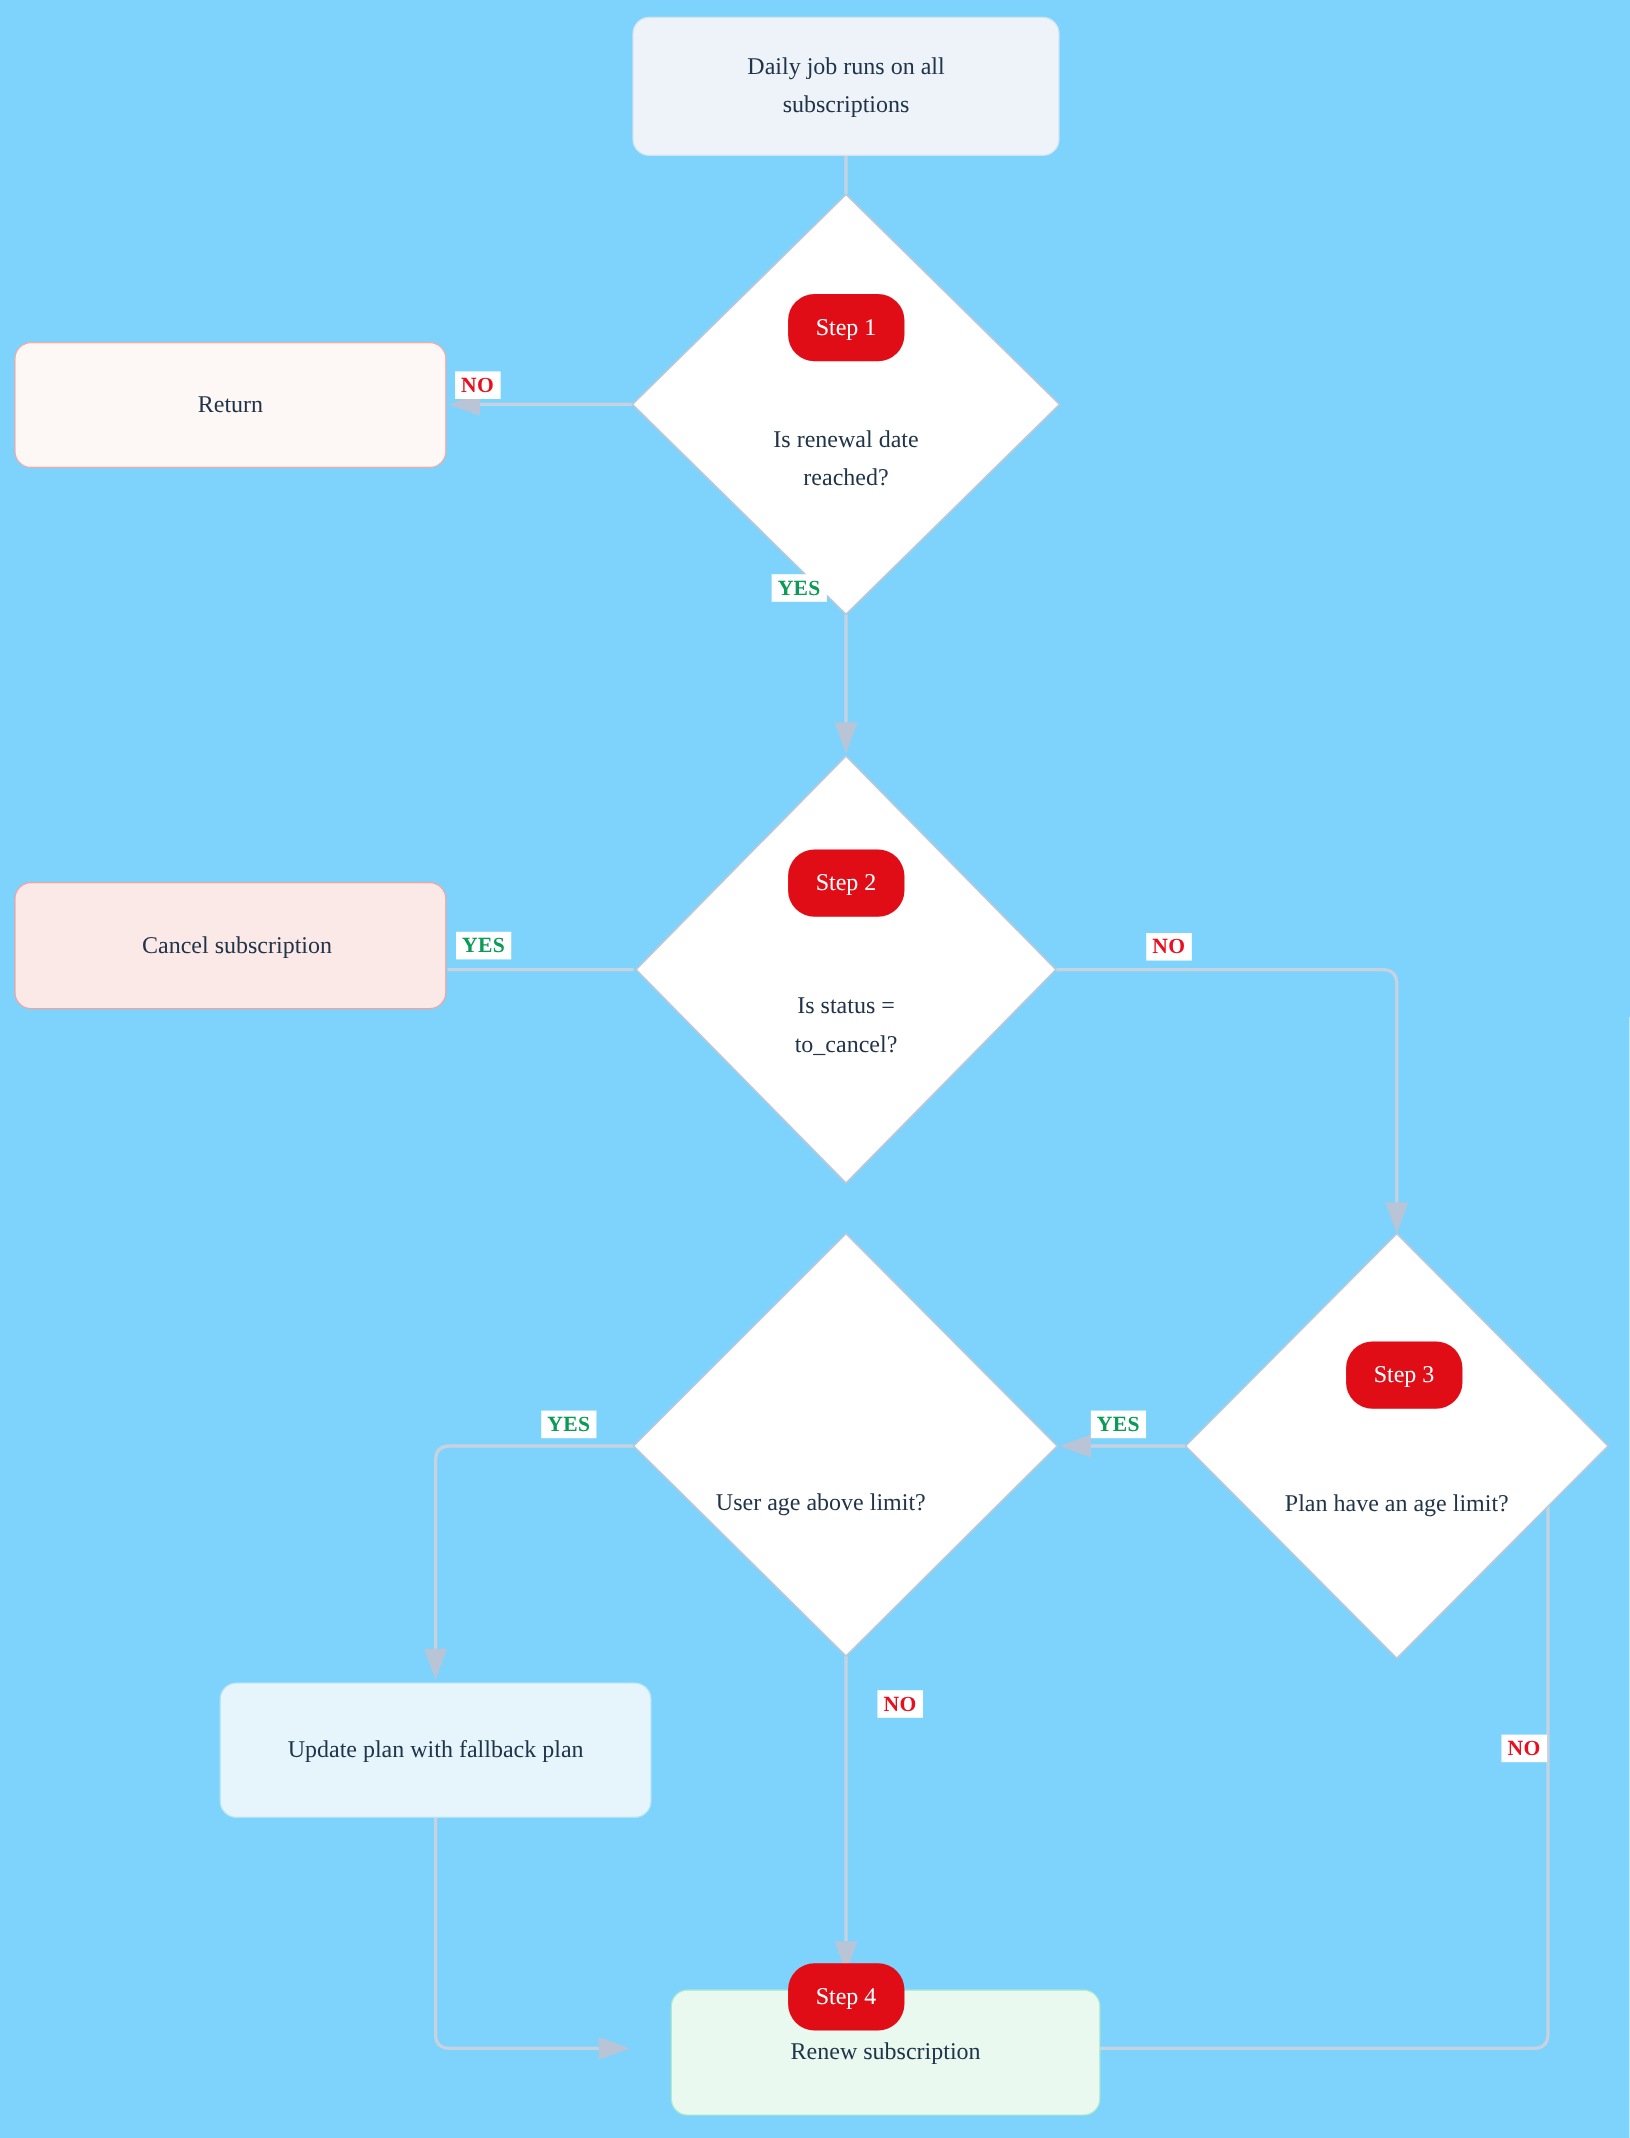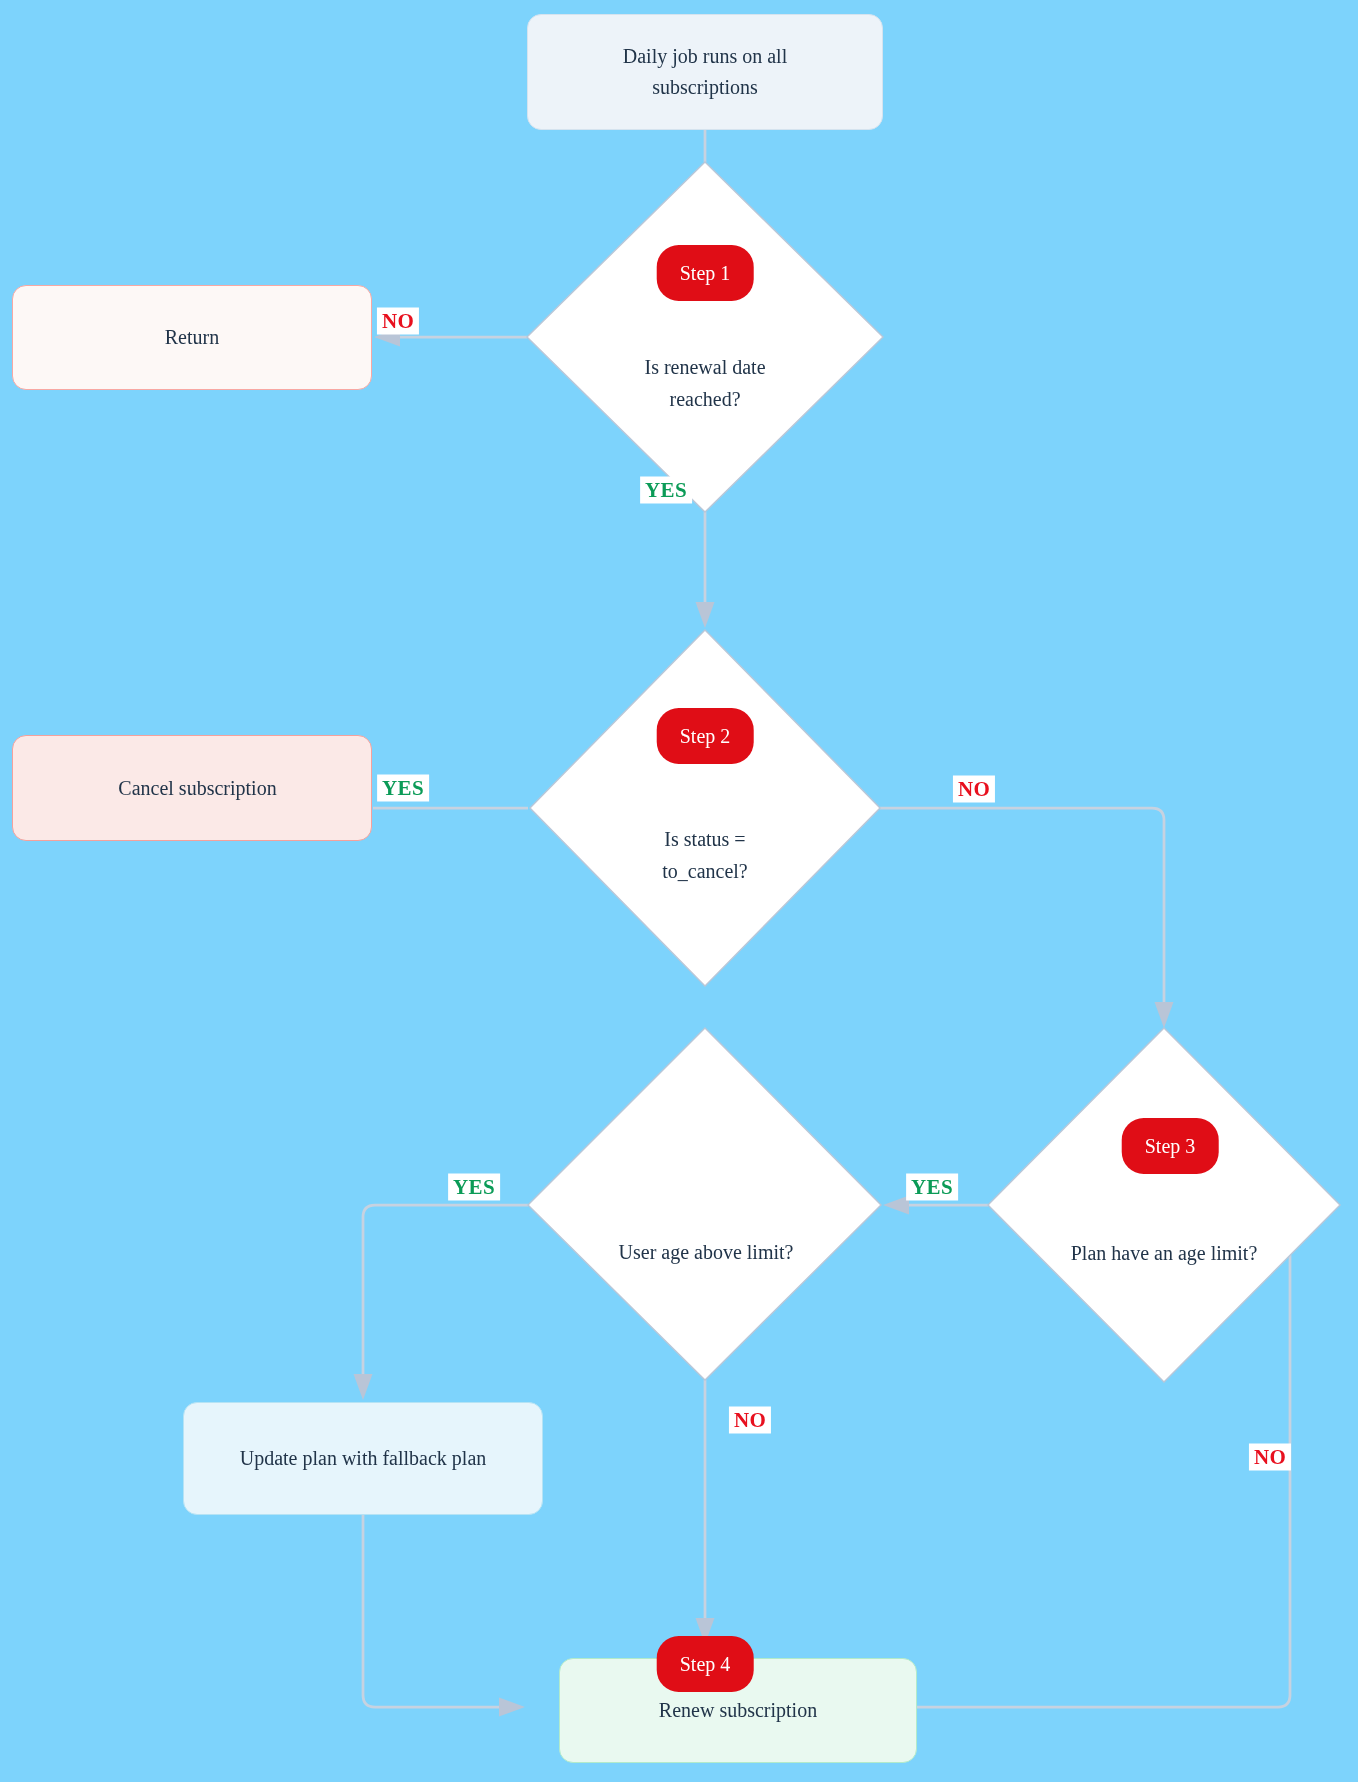--- a/index.html
+++ b/index.html
@@ -30,21 +30,21 @@
     font-size:20px;line-height:20px;padding:18px 23px;border-radius:22px;white-space:nowrap;
   }
   .dq{
     position:absolute;transform:translate(-50%,-50%);
     text-align:center;font-size:20px;line-height:31.5px;color:var(--text_dark,#213449);
     width:max-content;
     margin-top:47px;
   }
   .elabel{
     position:absolute;transform:translate(-50%,-50%);
-    font-weight:700;font-size:21px;letter-spacing:0.3px;
+    font-weight:700;font-size:18px;letter-spacing:0.3px;
     background:#ffffff;padding:1px 5px;white-space:nowrap;
   }
   .yes{color:var(--yes_green,#0b9b57);}
   .no{color:var(--no_red,#e8101e);}
 </style>
 </head>
 <body>
 
 <div class="canvas">
 
@@ -107,21 +107,21 @@
     <span style="max-width:255px;text-align:center;">Update plan with fallback plan</span>
   </div>
 
   <div class="nodebox renew-box" style="left:527px;top:1658px;width:358px;height:105px;">
     <span>Renew subscription</span>
   </div>
 
   <div class="dq" style="left:705px;top:336px;max-width:190px;">Is renewal date reached?</div>
   <div class="dq" style="left:705px;top:808px;max-width:160px;">Is status = to_cancel?</div>
   <div class="dq" style="left:1164px;top:1207px;max-width:200px;">Plan have an age limit?</div>
-  <div class="dq" style="left:706px;top:1206px;max-width:190px;">User age above limit?</div>
+  <div class="dq" style="left:684px;top:1206px;max-width:190px;">User age above limit?</div>
 
   <div class="pill" style="left:705px;top:273px;">Step 1</div>
   <div class="pill" style="left:705px;top:736px;">Step 2</div>
   <div class="pill" style="left:1170px;top:1146px;">Step 3</div>
   <div class="pill" style="left:705px;top:1664px;">Step 4</div>
 
   <span class="elabel no" style="left:398px;top:321px;">NO</span>
   <span class="elabel yes" style="left:666px;top:490px;">YES</span>
   <span class="elabel yes" style="left:403px;top:788px;">YES</span>
   <span class="elabel no" style="left:974px;top:789px;">NO</span>

